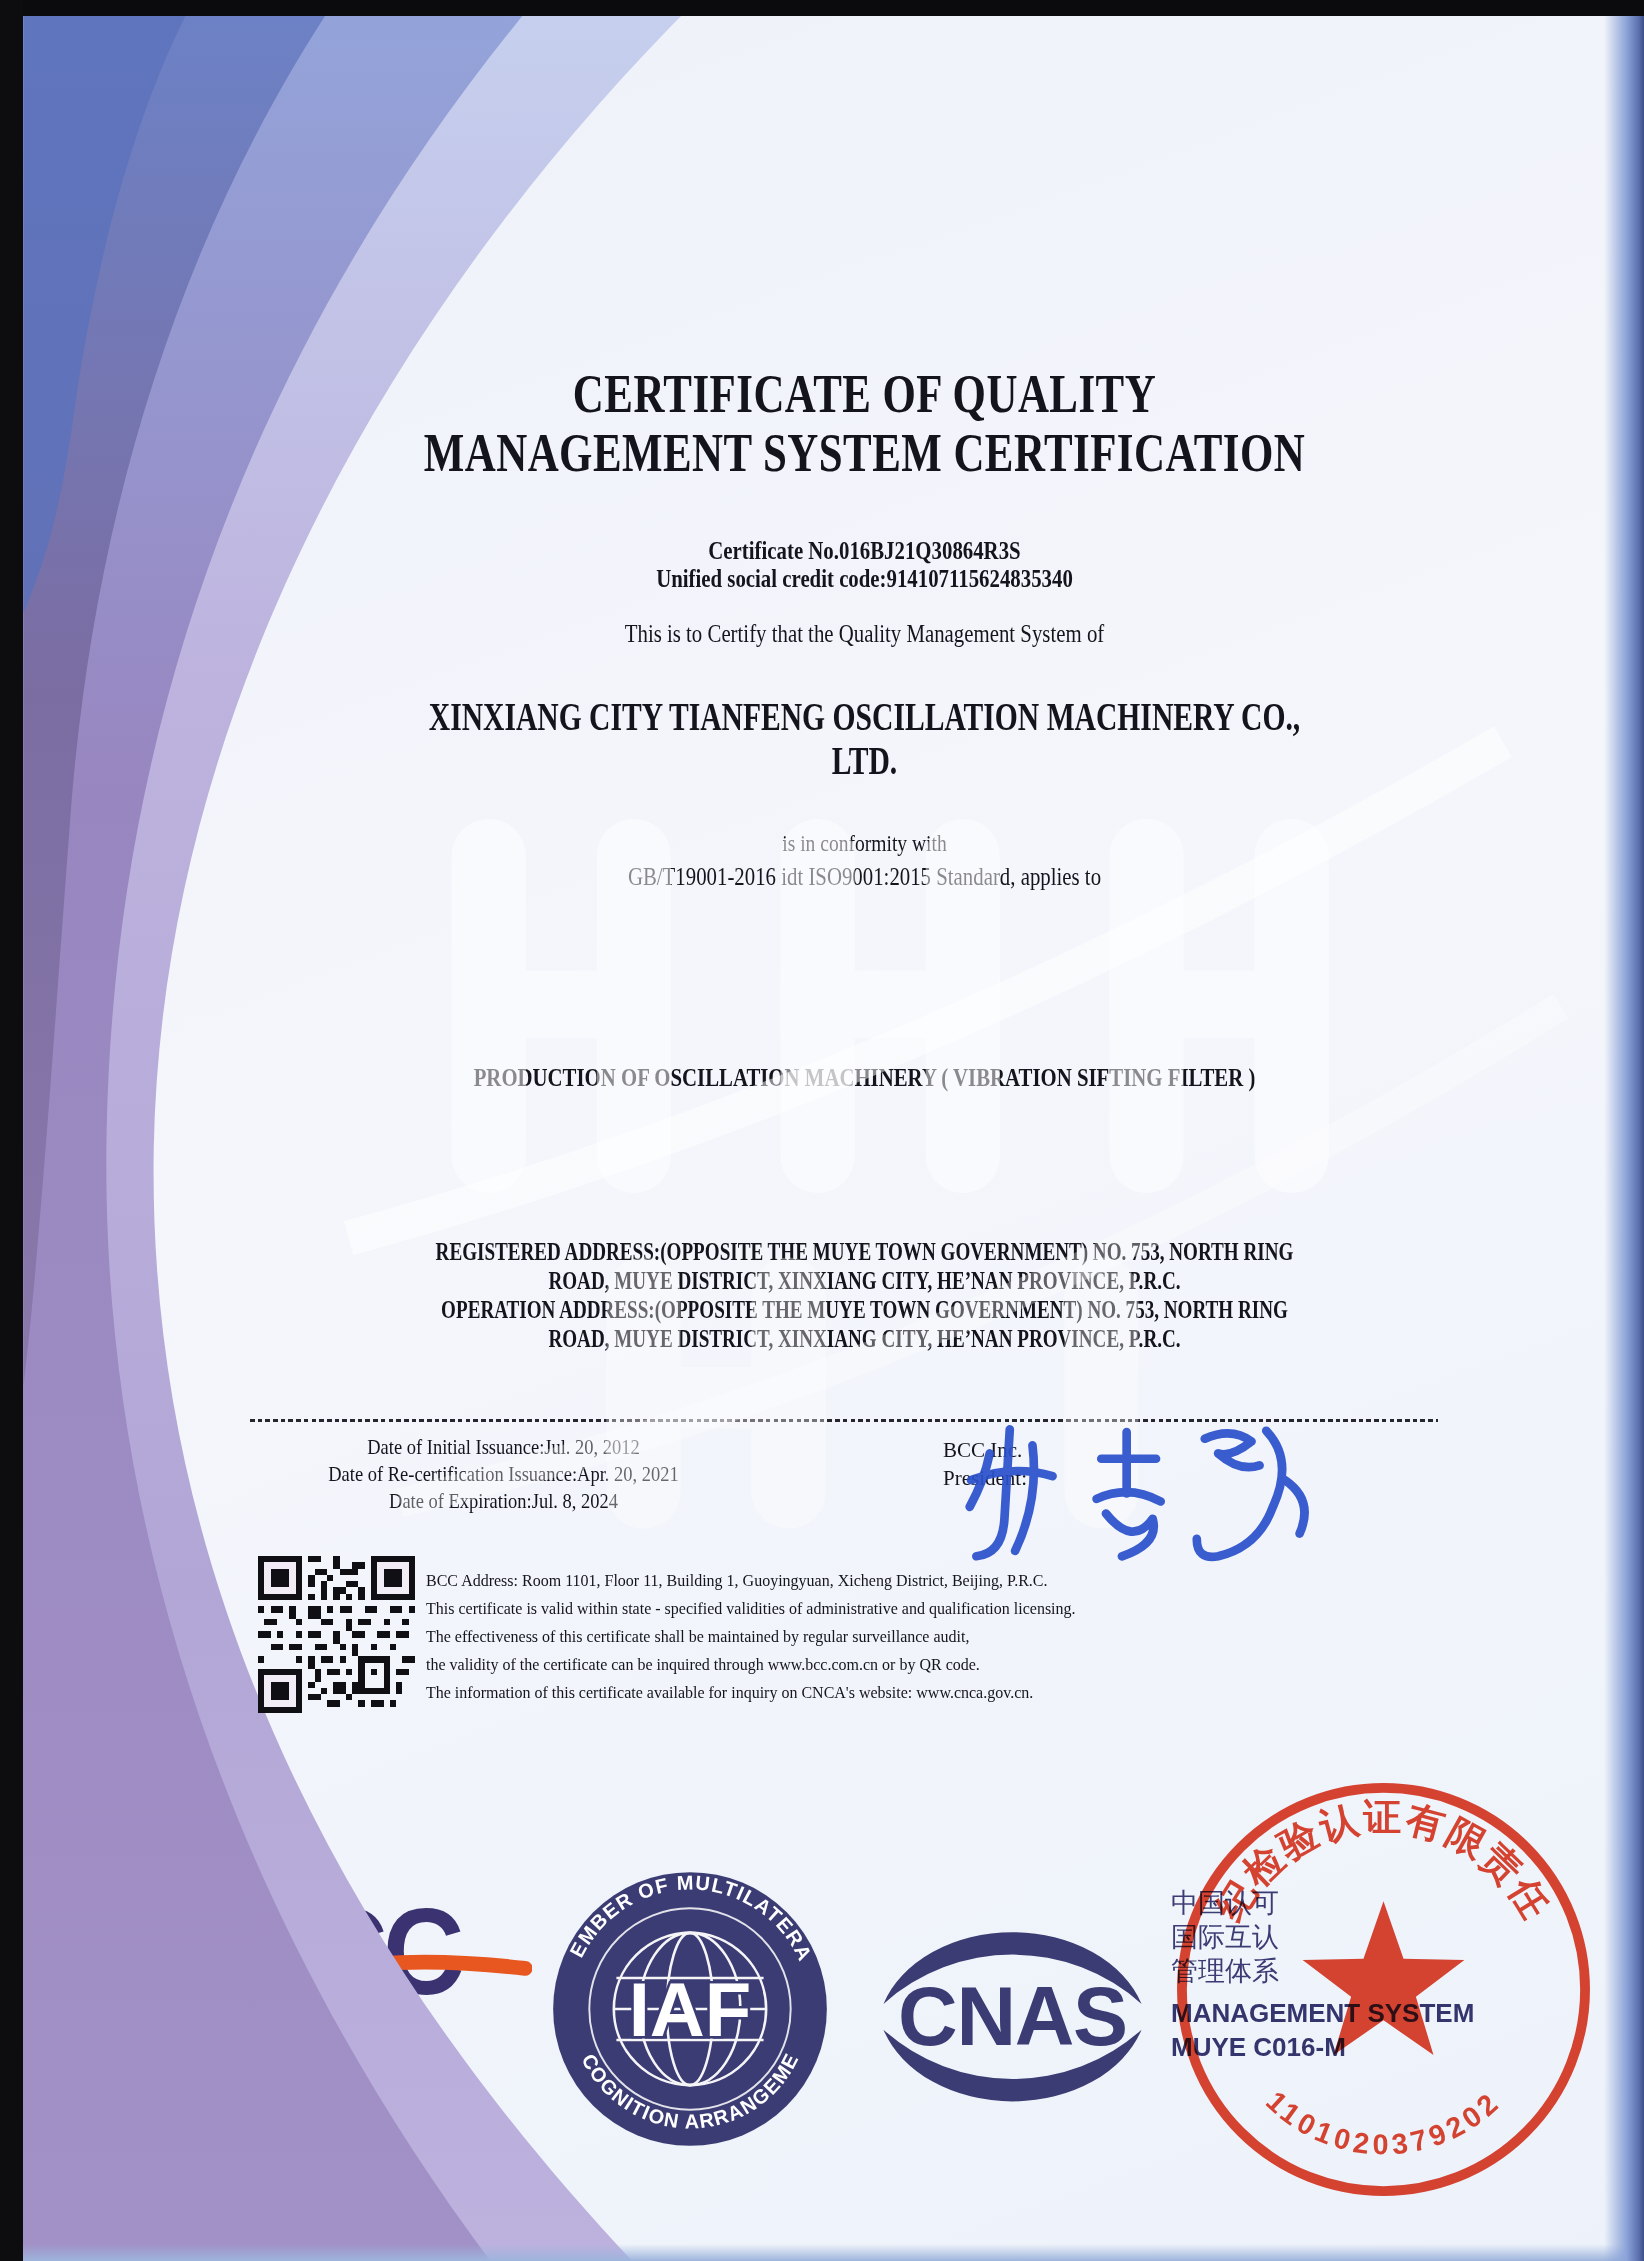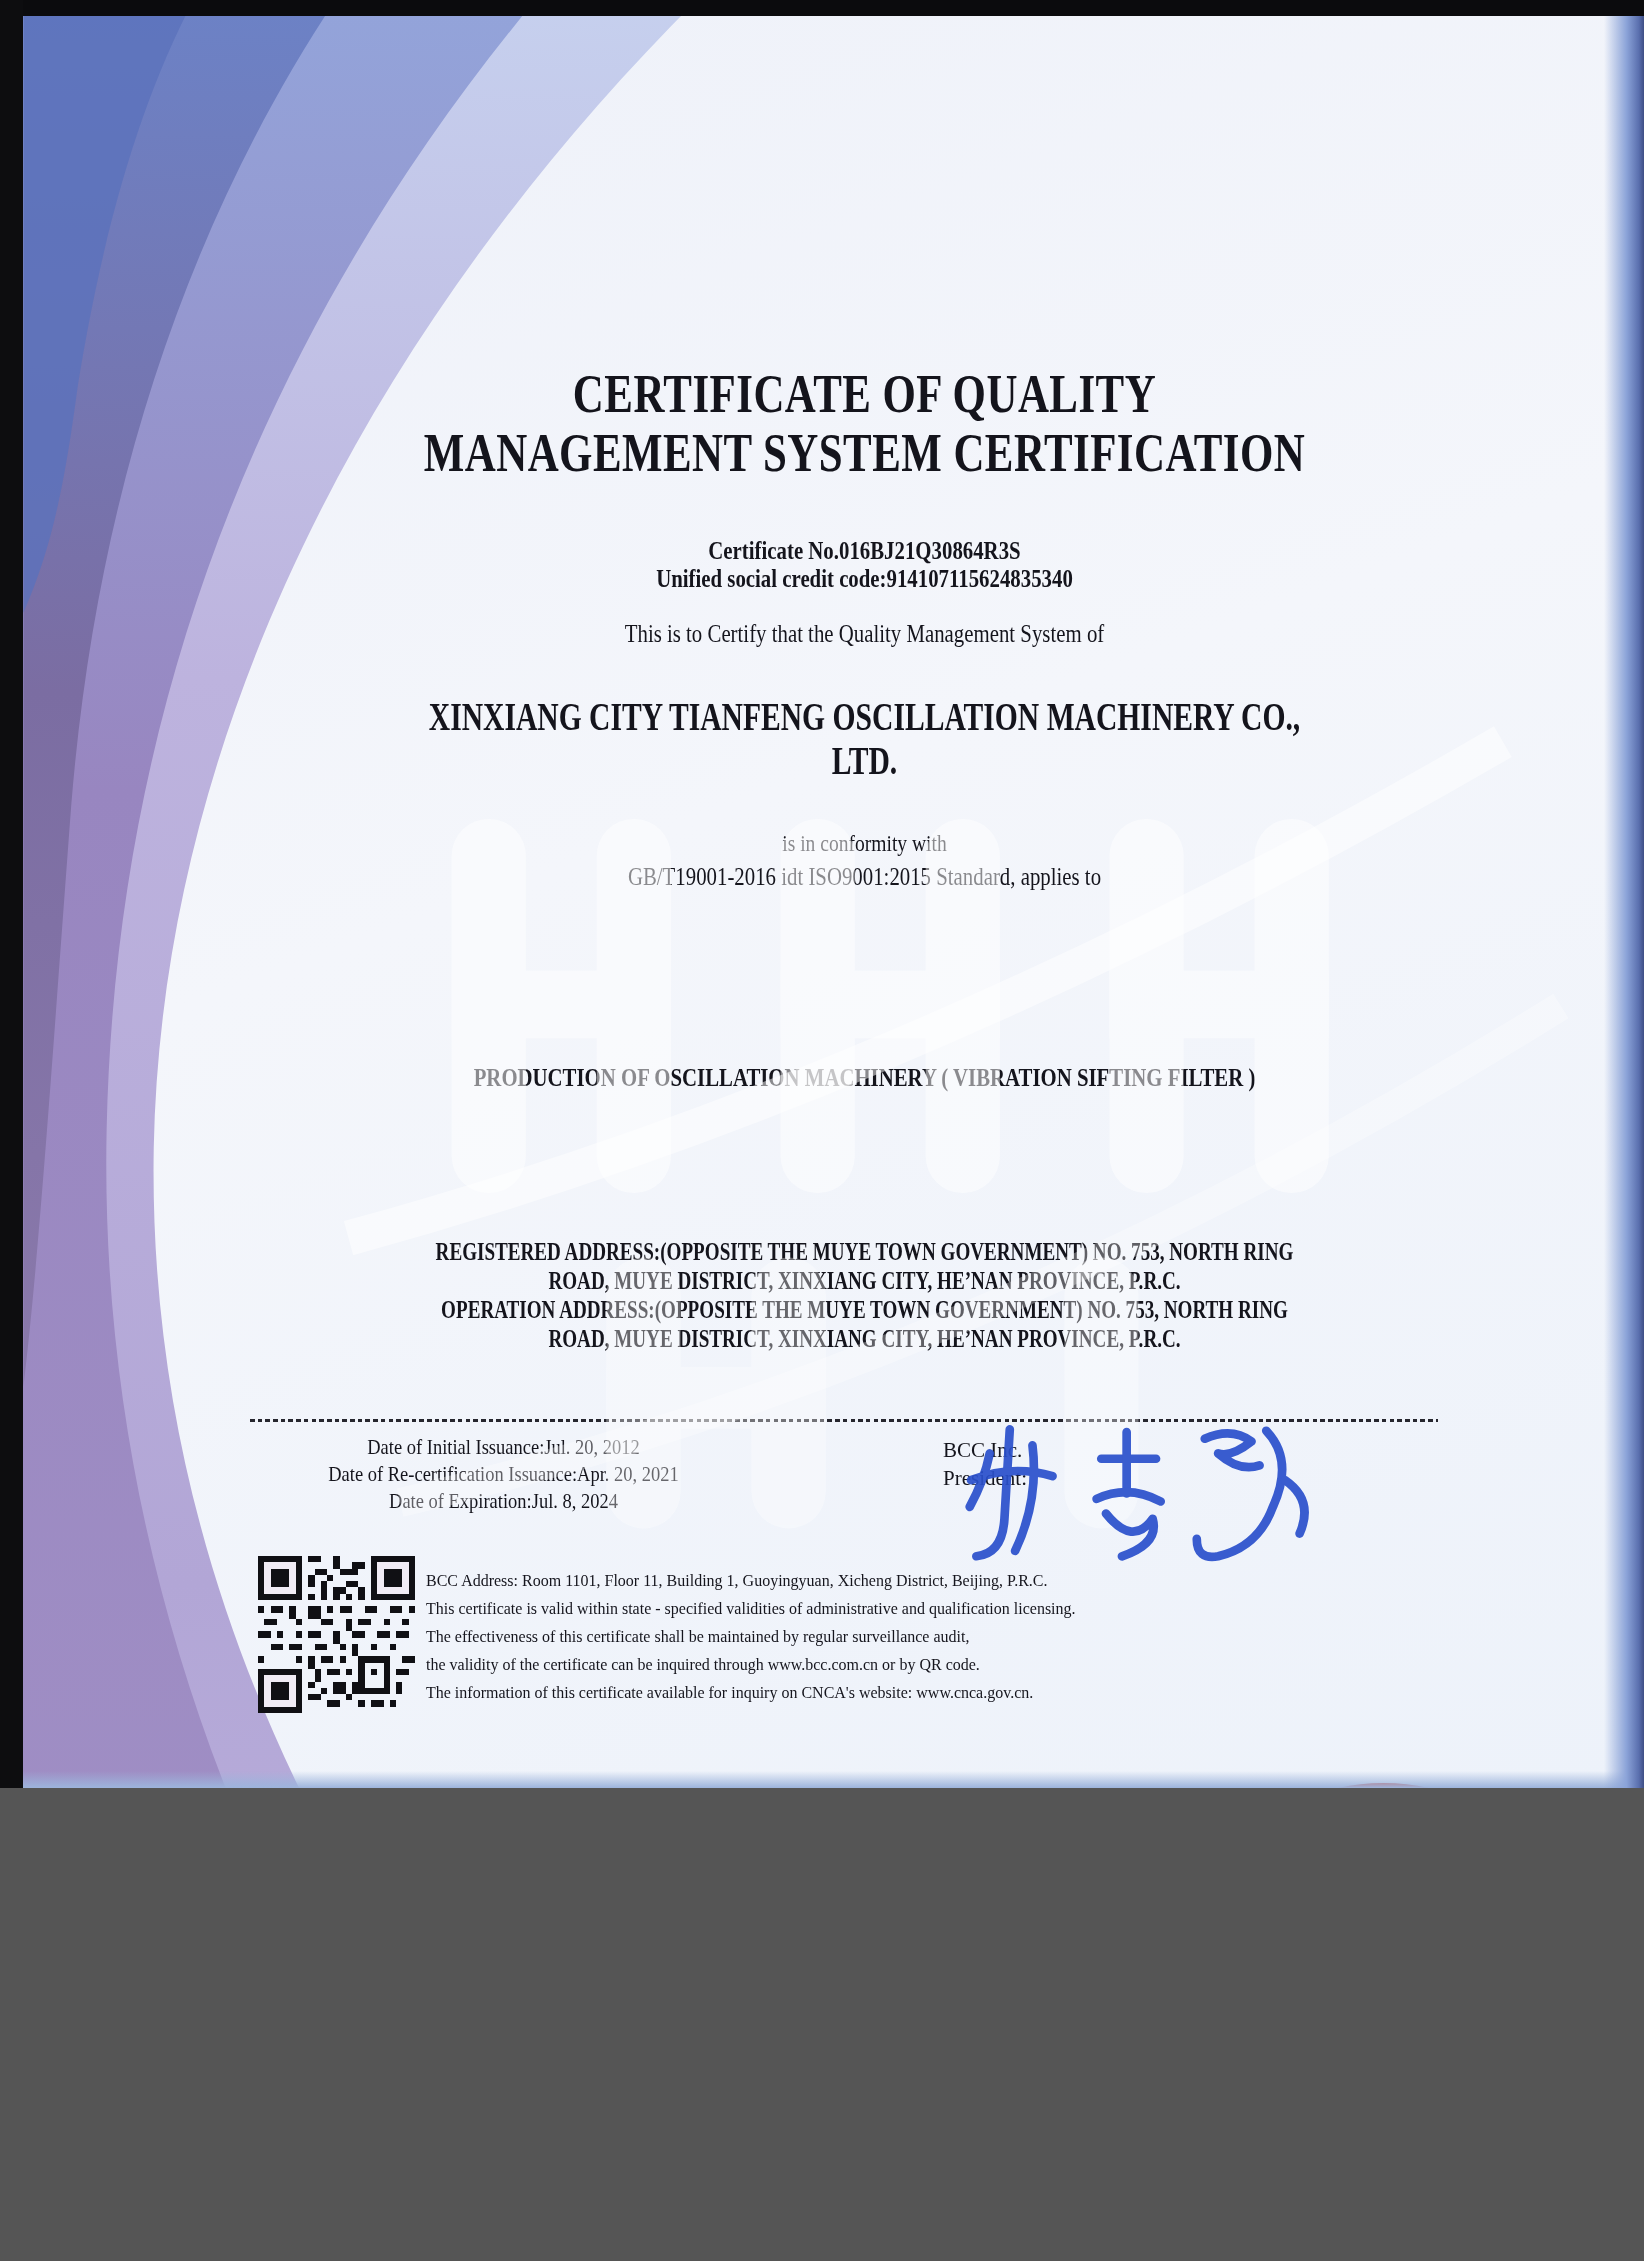--- a/index.html
+++ b/index.html
@@ -1,16 +1,16 @@
 <!DOCTYPE html>
 <html style="font-size:10.3px"><head>
 <meta charset="utf-8">
 <style>
   html,body{margin:0;padding:0;background:#555;}
-  .page{position:relative;width:1645px;height:1788px;overflow:hidden;
+  .page{position:relative;width:1645px;height:2261px;overflow:hidden;
         background:linear-gradient(160deg,#eef1f9 0%,#f4f6fb 45%,#edf2fa 100%);
         font-family:"Liberation Serif",serif;color:#14141c;}
   .abs{position:absolute;}
   svg{display:block;}
   
   .ctext{position:absolute;left:71px;width:1587px;text-align:center;white-space:nowrap;
          font-family:"Liberation Serif",serif;color:#14141c;}
   .bold{font-weight:bold;}
   .sx74{transform:scaleX(.74);transform-origin:center;}
   .sx78{transform:scaleX(.78);transform-origin:center;}

